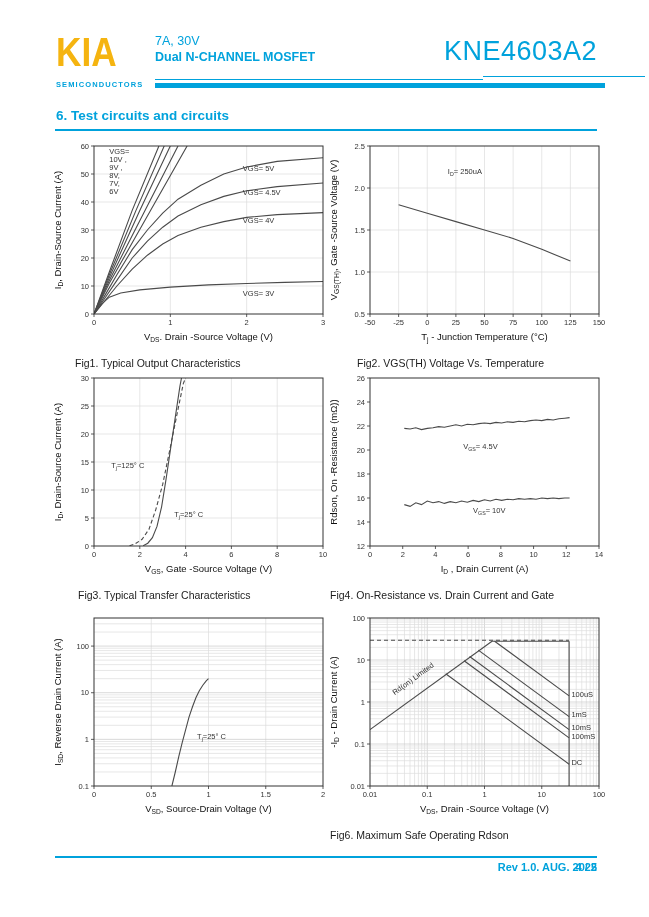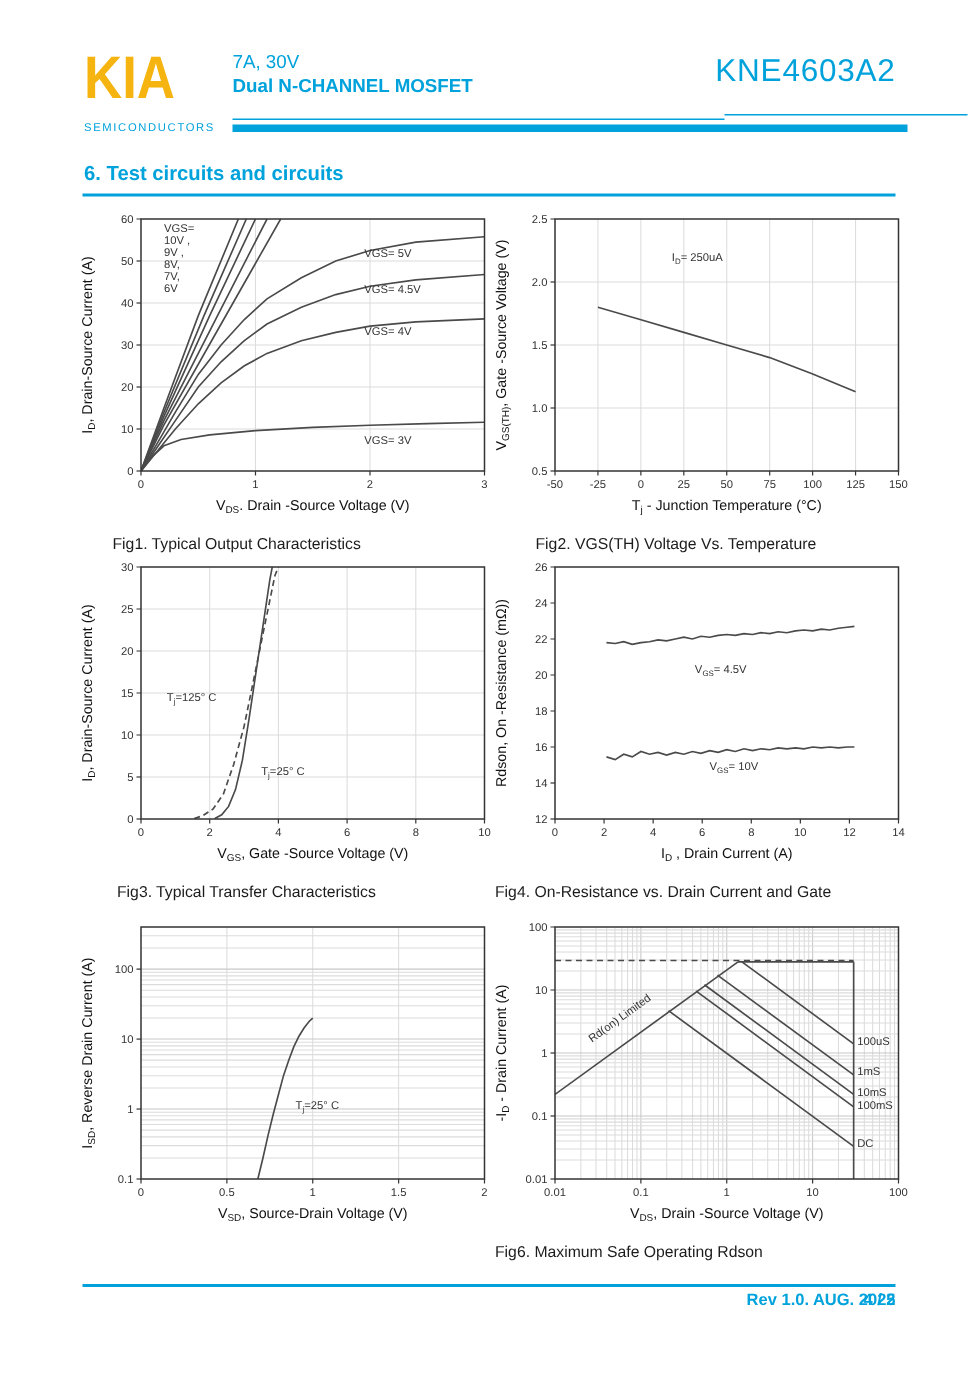--- a/index.html
+++ b/index.html
@@ -1,25 +1,25 @@
 <!DOCTYPE html>
 <html style="--accent: #00a2dc; --logo: #f5b410;"><head>
 <meta charset="utf-8">
 <style>
   :root{ --accent:#00a2dc; --logo:#f5b410; }
   html,body{margin:0;padding:0}
   body{width:649px;height:917px;position:relative;background:#fff;overflow:hidden;
        font-family:"Liberation Sans",sans-serif;}
   #logo{position:absolute;left:56px;top:32px;font-size:40px;font-weight:800;line-height:1;
         color:var(--logo);transform:scaleX(.88);transform-origin:left top;letter-spacing:0}
-  #logosub{position:absolute;left:56px;top:80px;font-size:7.5px;font-weight:400;
+  #logosub{position:absolute;left:56px;top:80px;font-size:7.5px;font-weight:700;
            color:var(--accent);letter-spacing:1.1px}
   #rating{position:absolute;left:155px;top:34px;font-size:12.5px;font-weight:400;color:var(--accent)}
   #dtype{position:absolute;left:155px;top:50px;font-size:12.5px;font-weight:700;color:var(--accent)}
-  #part{position:absolute;right:52px;top:36px;font-size:21px;color:var(--accent);letter-spacing:.5px}
+  #part{position:absolute;right:52px;top:36px;font-size:27px;color:var(--accent);letter-spacing:.5px}
   .rule{position:absolute;background:var(--accent)}
   #rule-thin-a{left:155px;top:79px;width:328px;height:1px}
   #rule-thin-b{left:483px;top:76px;width:162px;height:1px}
   #rule-thick{left:155px;top:83px;width:450px;height:5px}
   #section{position:absolute;left:56px;top:108px;font-size:13.5px;color:var(--accent);font-weight:700}
   #section span{font-weight:700}
   #section-underline{left:55px;top:129px;width:542px;height:1.5px}
   .fig{position:absolute;width:285px;height:246px}
   .f0{left:50px;top:136px}  .f1{left:326px;top:136px}
   .f2{left:50px;top:368px}  .f3{left:326px;top:368px}

